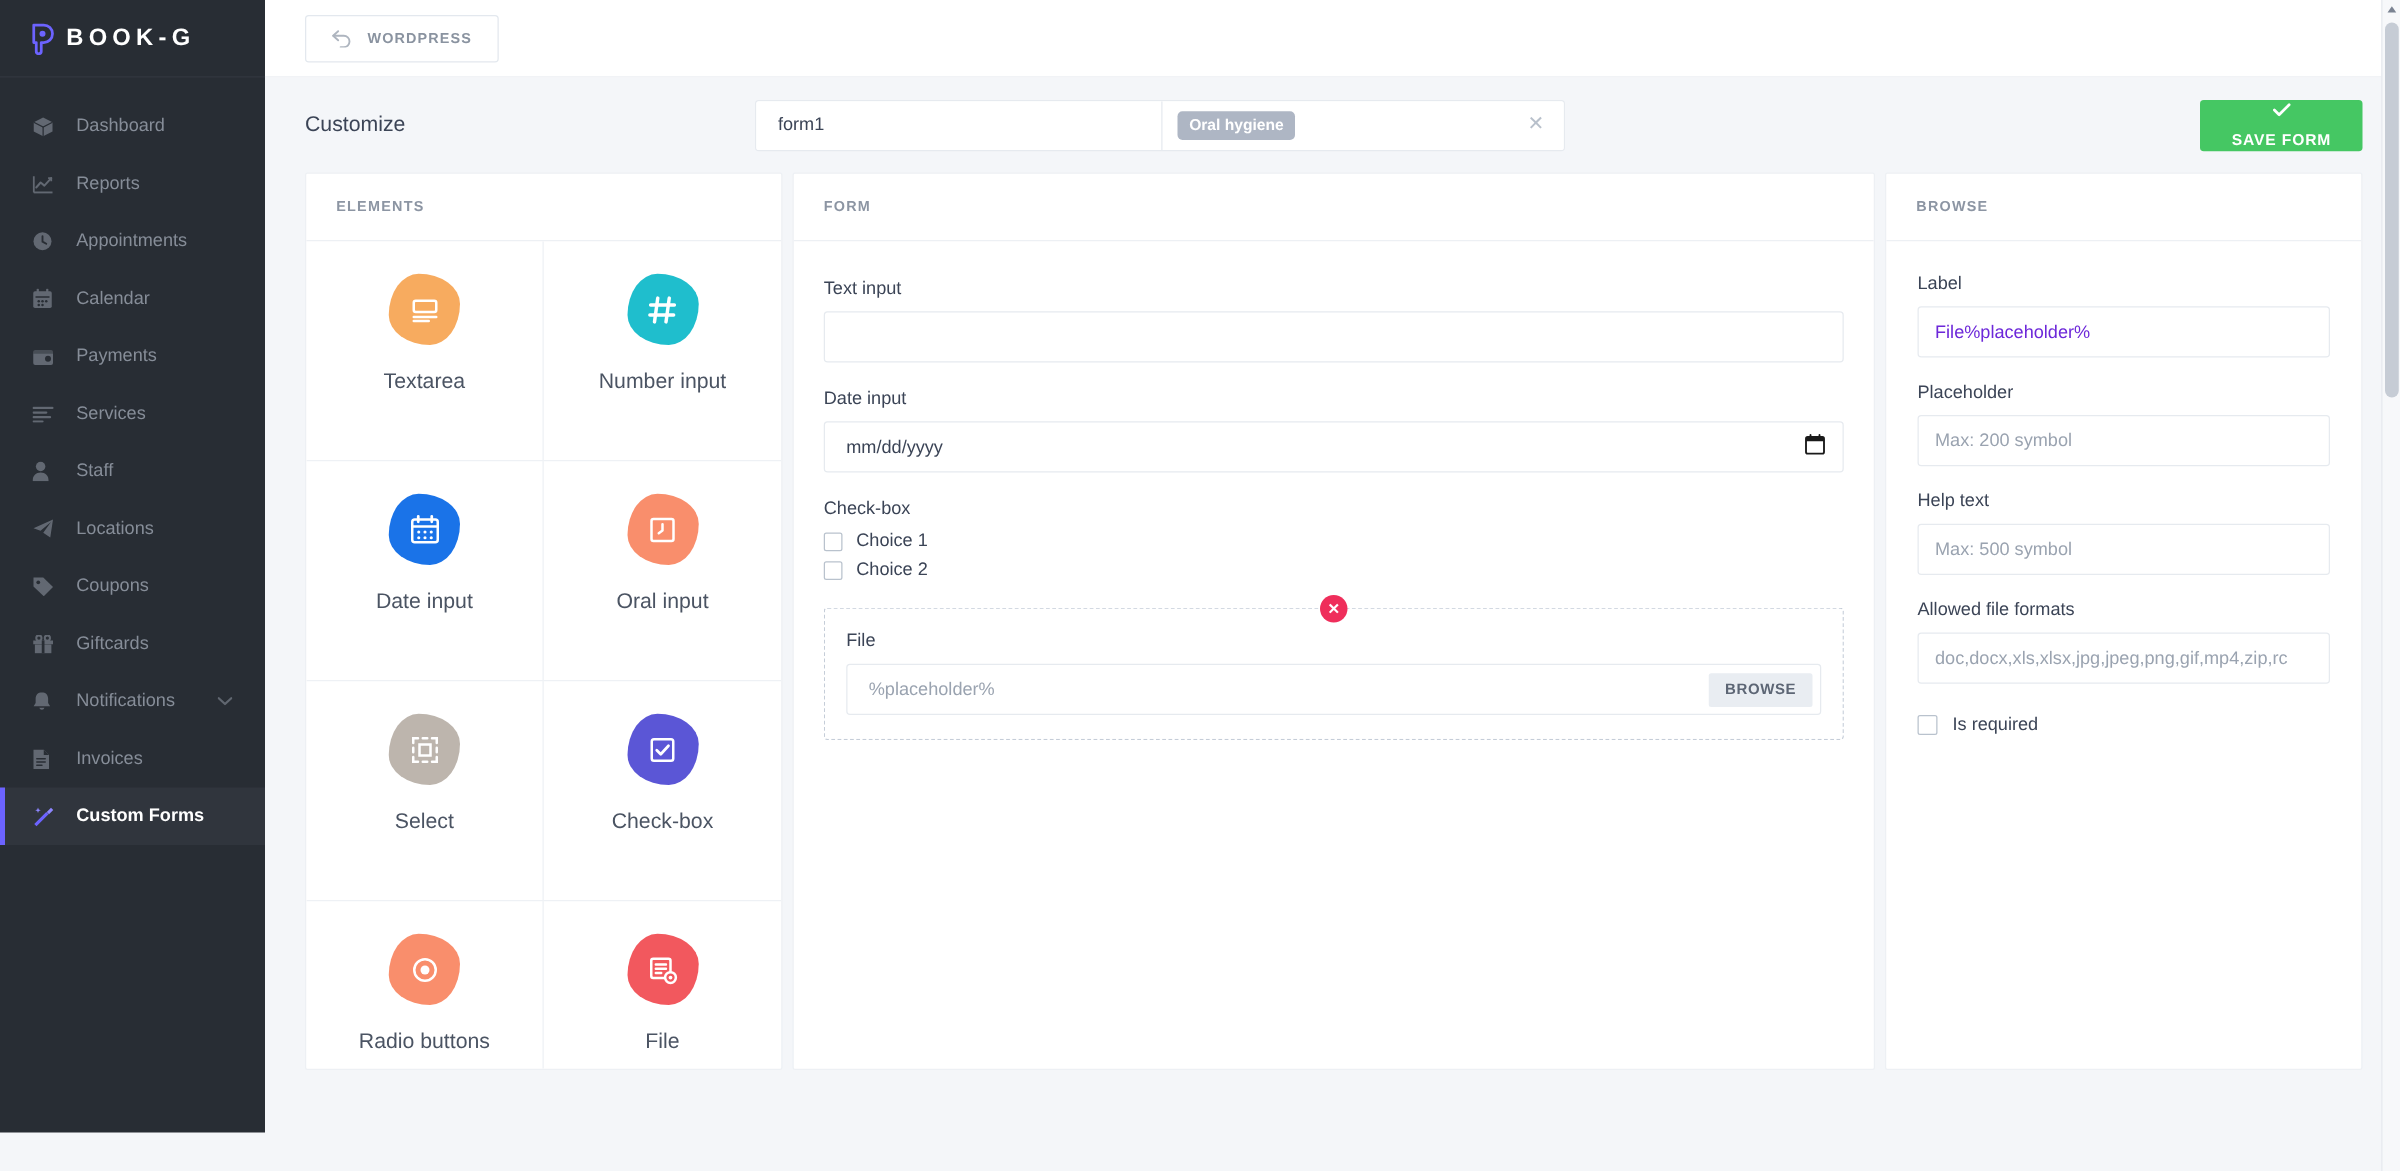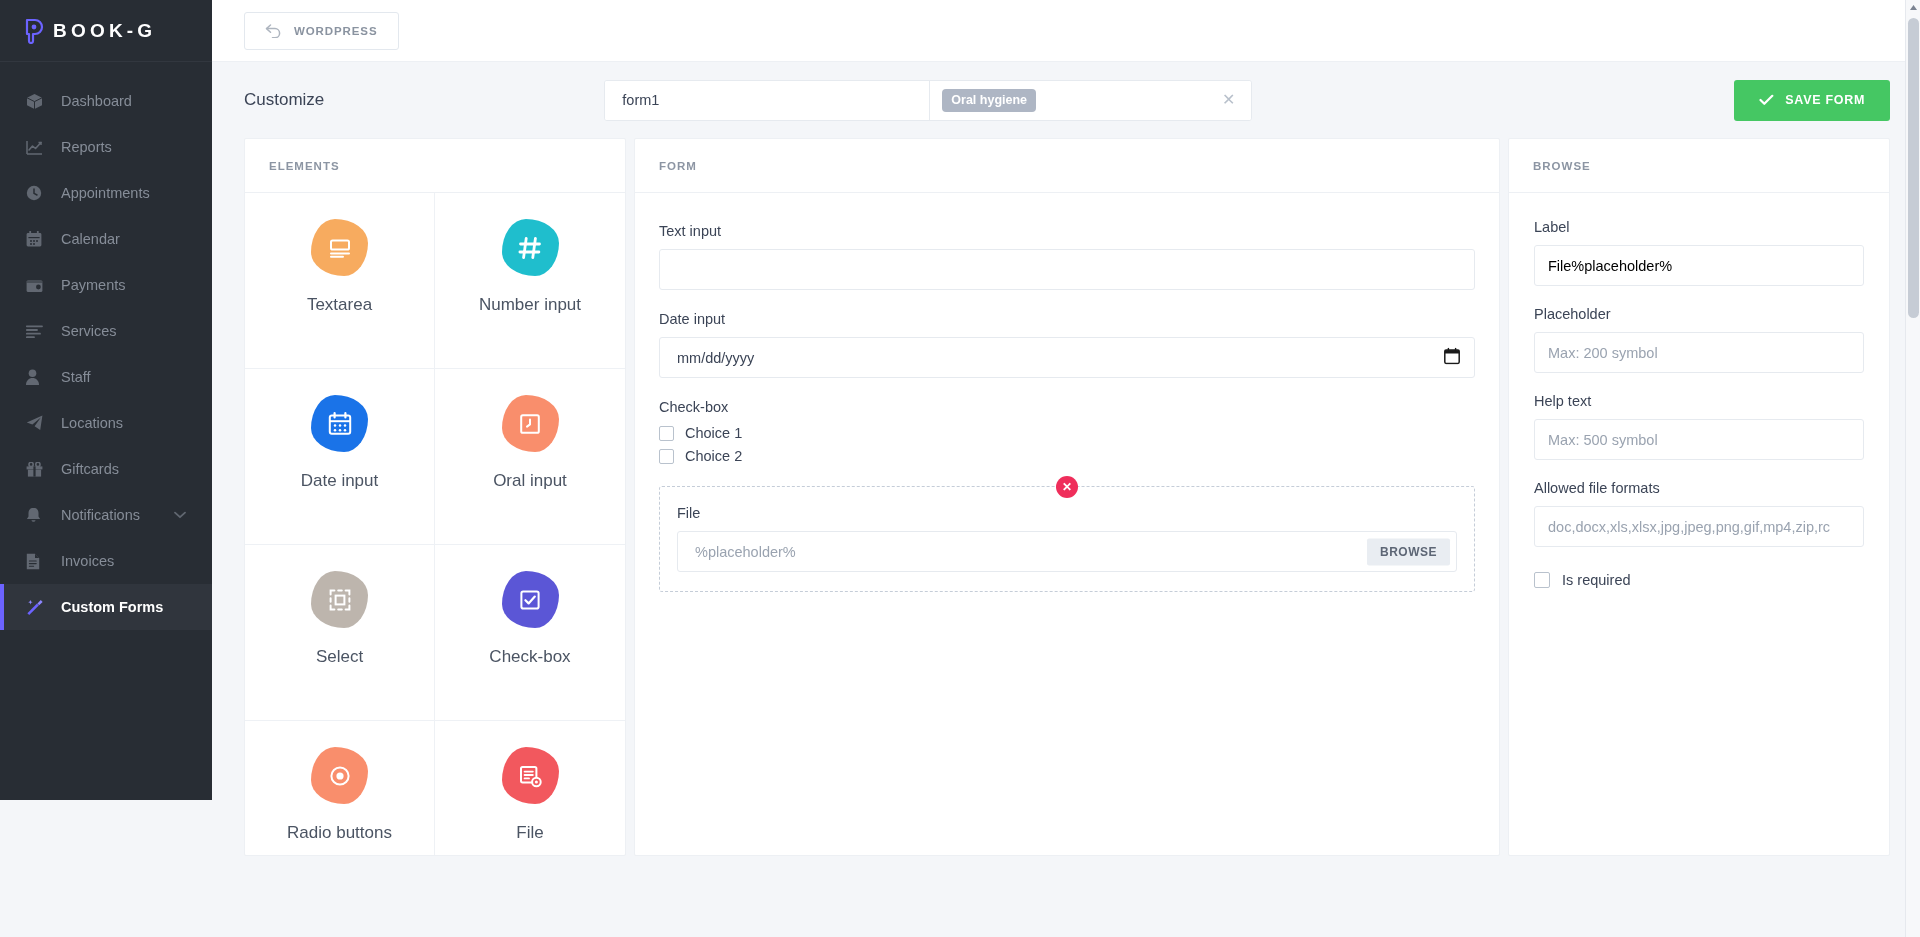--- a/index.html
+++ b/index.html
@@ -7,21 +7,21 @@
   body {
     font-family: "Liberation Sans", sans-serif;
     background: #f4f6f9;
     color: #3b4456;
     -webkit-font-smoothing: antialiased;
   }
   .app { display: flex; width: 1920px; height: 937px; position: relative; }
 
   
   .sidebar {
-    width: 212px; min-width: 212px; height: 800px;
+    width: 212px; min-width: 212px; height: 906px;
     background: #282d34;
     display: flex; flex-direction: column;
     position: relative; z-index: 5;
   }
   .brand {
     height: 62px; min-height: 62px;
     display: flex; align-items: center; gap: 9px;
     padding-left: 24px;
     border-bottom: 1px solid #32373f;
   }
@@ -122,21 +122,21 @@
   .tag-clear {
     margin-left: auto; color: #b8c0cb; font-size: 16px;
     cursor: pointer; line-height: 1; padding-right: 4px;
   }
   .save-btn {
     margin-left: auto;
     display: flex; align-items: center; justify-content: center; gap: 11px;
     height: 41px; padding: 0 25px;
     background: #45c763; border: 0; border-radius: 3px;
     color: #ffffff; font-size: 12.5px; font-weight: 700;
-    letter-spacing: .7px; cursor: pointer; font-family: inherit;
+    letter-spacing: .7px; cursor: pointer; font-family: inherit; flex-direction: column;
   }
   .save-btn .ic { display: flex; align-items: center; }
 
   
   .panels {
     display: flex; gap: 8px;
     padding: 0 30px 0 32px; flex: 1; align-items: flex-start;
   }
   .panel {
     background: #ffffff; border: 1px solid #edf0f4;
@@ -242,21 +242,21 @@
   }
 
   
   .opt-body { padding: 26px 25px 0; flex: 1; overflow: hidden; }
   .opt-fld { margin-bottom: 20px; }
   .opt-label { font-size: 14.5px; color: #3b4456; margin-bottom: 10px; }
   .opt-input {
     width: 100%; height: 41px;
     border: 1px solid #e6eaef; border-radius: 3px;
     background: #fff; padding: 0 13px;
-    font-size: 14.5px; color: #000000; font-family: inherit; outline: none;
+    font-size: 14.5px; color: #6d28d9; font-family: inherit; outline: none;
   }
   .opt-input::placeholder { color: #9aa3b0; }
   .opt-check { display: flex; align-items: center; gap: 12px; margin-top: 25px; }
   .opt-check .cb-box { width: 16px; height: 16px; }
   .opt-check-text { font-size: 14.5px; color: #3b4456; }
 
   
   .vscroll {
     position: absolute; right: 0; top: 0; width: 15px; height: 937px;
     background: #f7f8fa; border-left: 1px solid #e6e9ee; z-index: 20;
@@ -364,20 +364,29 @@
         <div class="nav-item">
           <span class="ic">
             <svg width="17" height="16" viewBox="0 0 17 16">
               <path d="M16.4 0.6 L0.8 7.6 L6.4 9.6 L14.8 2.6 L8.6 11.2 L14.2 15z" fill="currentColor"></path>
             </svg>
           </span>
           <span>Locations</span>
         </div>
         <div class="nav-item">
           <span class="ic">
+            <svg width="17" height="16" viewBox="0 0 17 16">
+              <path d="M0.8 1 H8.6 L16.4 8.6 L9 16 L0.8 8.2 Z" fill="currentColor"></path>
+              <circle cx="4.6" cy="4.8" r="1.5" fill="#282d34"></circle>
+            </svg>
+          </span>
+          <span>Coupons</span>
+        </div>
+        <div class="nav-item">
+          <span class="ic">
             <svg width="17" height="15" viewBox="0 0 17 15">
               <rect x="0.6" y="4.4" width="15.8" height="3" fill="currentColor"></rect>
               <rect x="1.9" y="7.6" width="13.2" height="7" fill="currentColor"></rect>
               <rect x="7.4" y="4.4" width="2.2" height="10.2" fill="#282d34"></rect>
               <circle cx="5.1" cy="2.4" r="2.1" fill="none" stroke="currentColor" stroke-width="1.6"></circle>
               <circle cx="11.9" cy="2.4" r="2.1" fill="none" stroke="currentColor" stroke-width="1.6"></circle>
             </svg>
           </span>
           <span>Giftcards</span>
         </div>

